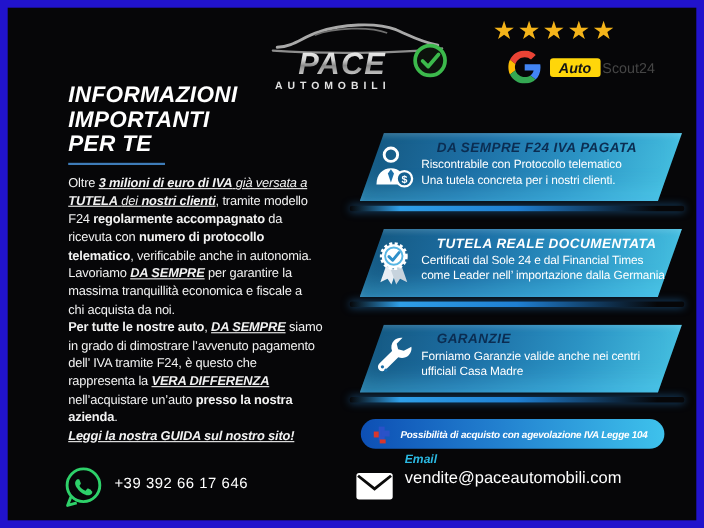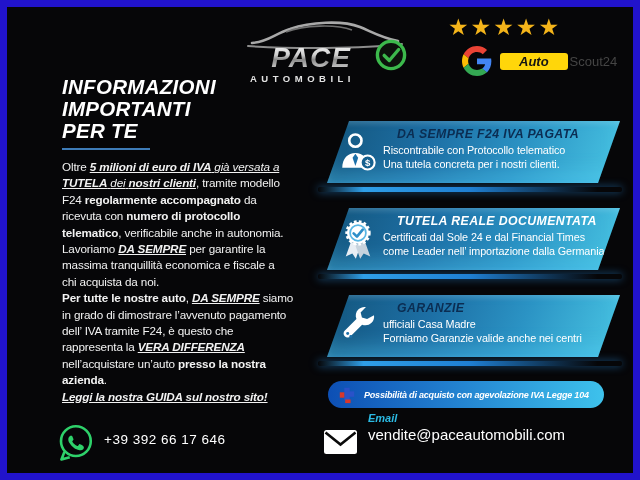--- a/index.html
+++ b/index.html
@@ -16,21 +16,21 @@
              -webkit-background-clip:text;background-clip:text;color:transparent;}
   .logo-sub{position:absolute;left:4px;top:63px;width:122px;
             font-size:9.5px;font-weight:700;letter-spacing:4.5px;color:#e2e2e2;}
   .logo-check{position:absolute;left:128px;top:28px;width:34px;height:34px;}
 
   
   .stars{position:absolute;left:448px;top:14px;font-size:23px;letter-spacing:2px;color:#f4b41a;}
   .google-g{position:absolute;left:462px;top:46px;width:30px;height:30px;}
   .ascout{position:absolute;left:500px;top:53px;display:flex;align-items:center;}
   .ascout .auto{background:#ffd60a;color:#141414;font-weight:800;font-style:italic;
-                font-size:13px;padding:0 19px;border-radius:3px;line-height:17px;}
+                font-size:13px;padding:0 8px;border-radius:3px;line-height:17px;}
   .ascout .scout{color:#454545;font-weight:400;font-size:13px;margin-left:2px;}
 
   
   .heading{position:absolute;left:62px;top:76px;color:#fff;font-size:20.5px;line-height:22px;
            font-weight:800;font-style:italic;letter-spacing:.3px;white-space:pre-line;}
   .heading-rule{position:absolute;left:62px;top:148px;width:88px;height:2px;background:#3e7cb8;}
   .bodytext{position:absolute;left:62px;top:159px;width:266px;color:#f2f2f2;
             font-size:11.7px;line-height:16.4px;letter-spacing:-.15px;white-space:pre-wrap;}
   .bodytext .b{font-weight:700}.bodytext .i{font-style:italic}.bodytext .u{text-decoration:underline}
 
@@ -92,21 +92,21 @@
   </svg>
   <div class="ascout">
     <span class="auto">Auto</span>
     <span class="scout">Scout24</span>
   </div>
 
   <div class="heading">INFORMAZIONI
 IMPORTANTI
 PER TE</div>
   <div class="heading-rule"></div>
-  <div class="bodytext"><span>Oltre </span><span class="b i u">5 milioni di euro di IVA</span><span class="i u"> </span><span class="i u">già versata a</span><span>
+  <div class="bodytext"><span>Oltre </span><span class="b i u">3 milioni di euro di IVA</span><span class="i u"> </span><span class="i u">già versata a</span><span>
 </span><span class="b i u">TUTELA</span><span class="i u"> </span><span class="i u">dei</span><span class="i u"> </span><span class="b i u">nostri clienti</span><span>, tramite modello
 F24 </span><span class="b">regolarmente accompagnato</span><span> da
 ricevuta con </span><span class="b">numero di protocollo</span><span>
 </span><span class="b">telematico</span><span>, verificabile anche in autonomia.
 Lavoriamo </span><span class="b i u">DA SEMPRE</span><span> per garantire la
 massima tranquillità economica e fiscale a
 chi acquista da noi.
 </span><span class="b">Per tutte le nostre auto</span><span>, </span><span class="b i u">DA SEMPRE</span><span> siamo
 in grado di dimostrare l’avvenuto pagamento
 dell’ IVA tramite F24, è questo che
@@ -148,22 +148,22 @@
   <div class="streak" style="top:274px"></div>
 
   <div class="banner" style="top:295px">
     <svg class="bicon" viewBox="0 0 48 48">
       <path fill="#fff" d="M42.3 11.6c.5 3.1-.4 6.4-2.8 8.8-2.9 2.9-7.2 3.6-10.8 2.1L15.5 35.7a4.6 4.6 0 1 1-6.5-6.5l13.2-13.2c-1.5-3.6-.8-7.9 2.1-10.8 2.4-2.4 5.7-3.3 8.8-2.8l-6.1 6.1 1.5 5.9 5.9 1.5z"></path>
       <circle cx="12.2" cy="32.5" r="1.7" fill="#1b6fa8"></circle>
       <circle cx="15.8" cy="36.1" r="1.7" fill="#1b6fa8"></circle>
     </svg>
     <div class="btxt">
       <div class="btitle t-dark">GARANZIE</div>
+      <div class="bline">Forniamo Garanzie valide anche nei centri</div>
       <div class="bline">ufficiali Casa Madre</div>
-      <div class="bline">Forniamo Garanzie valide anche nei centri</div>
     </div>
   </div>
   <div class="streak" style="top:361px"></div>
 
   <div class="pill">
     <svg width="18" height="18" viewBox="0 0 20 20">
       <rect x="7" y="2" width="6" height="14" fill="#2a52c8"></rect>
       <rect x="10" y="6" width="8" height="6" fill="#2a52c8"></rect>
       <rect x="2" y="7" width="5" height="6" fill="#d8372c"></rect>
       <rect x="8" y="15" width="6" height="4" fill="#d8372c"></rect>

